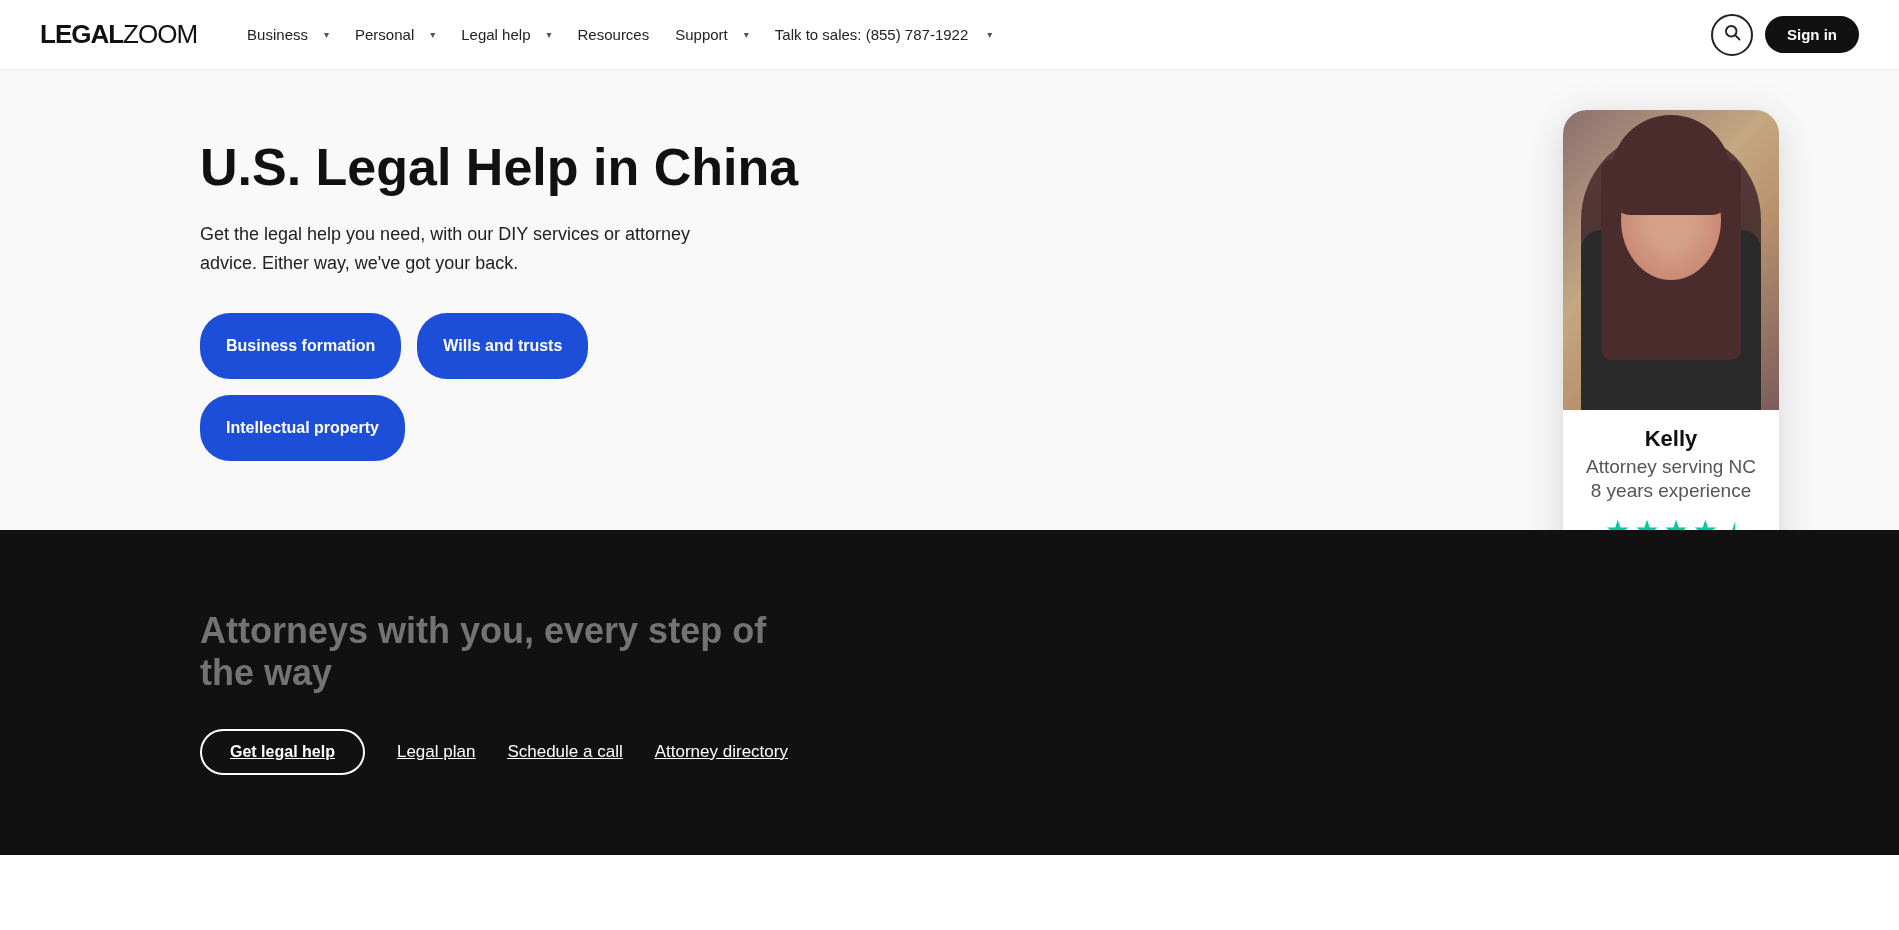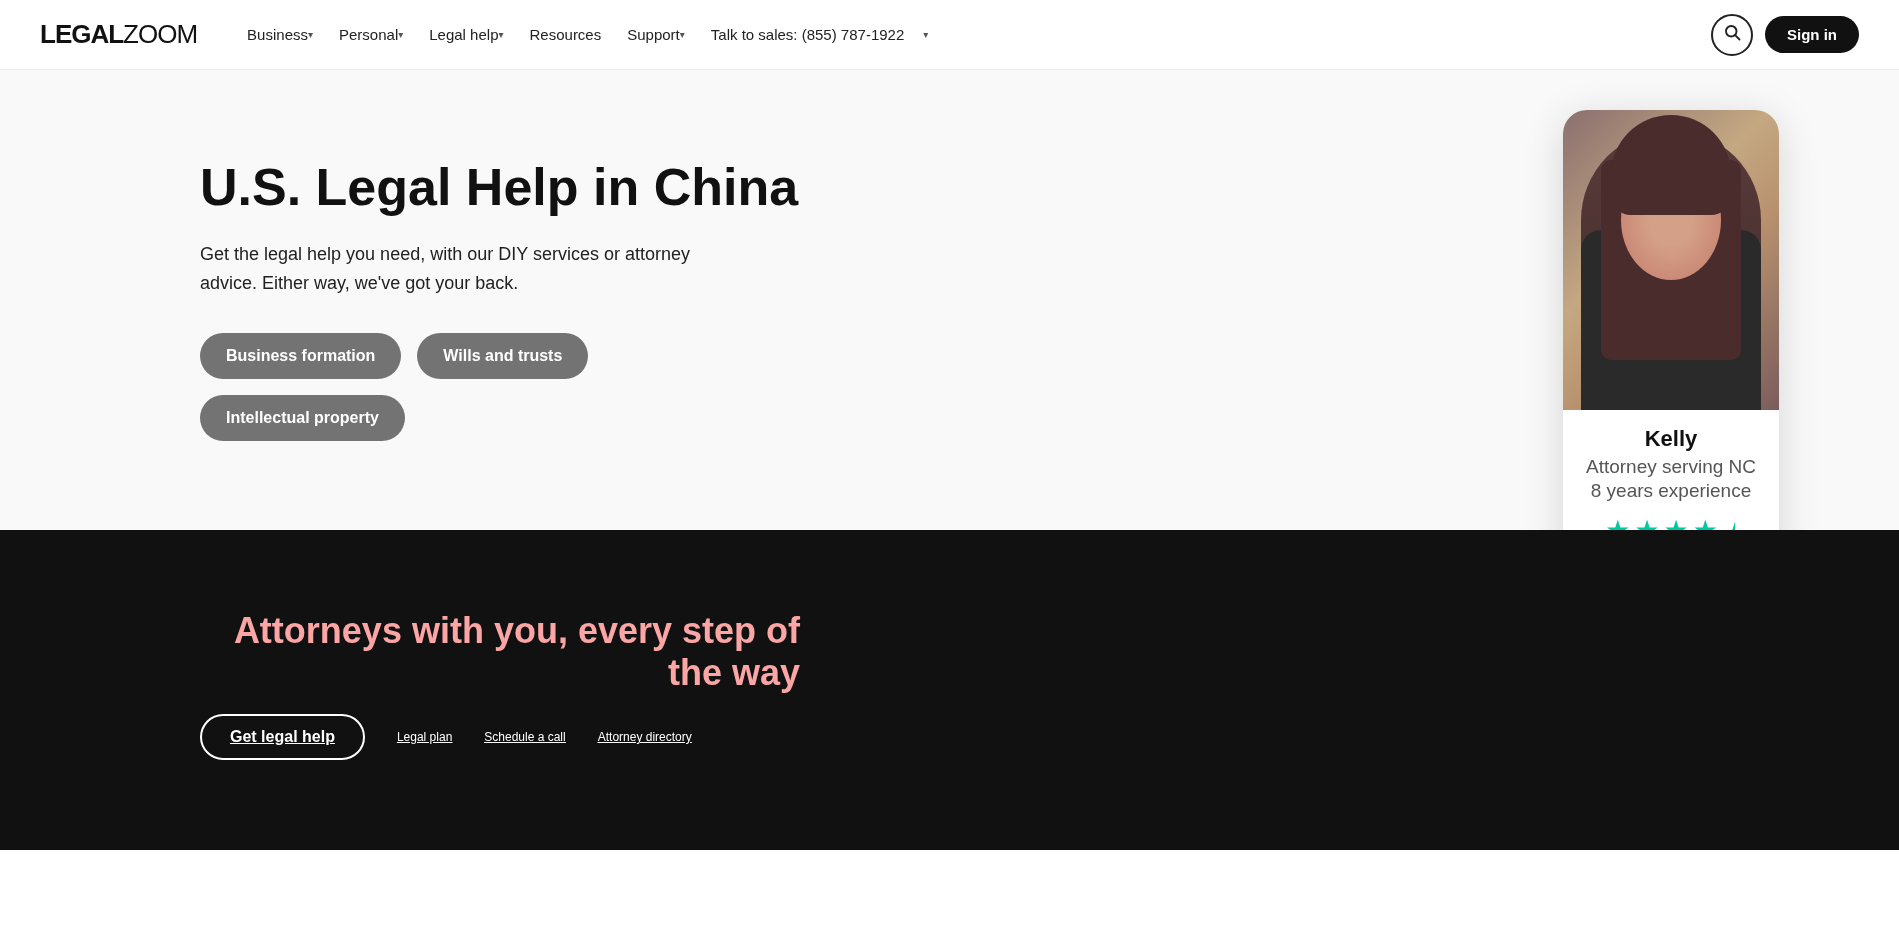--- a/index.html
+++ b/index.html
@@ -28,21 +28,21 @@
     .logo .zoom { font-weight: 400; }
     .nav-links {
       display: flex;
       align-items: center;
       gap: 6px;
       flex: 1;
     }
     .nav-item {
       display: flex;
       align-items: center;
-      gap: 0;
+      gap: 16px;
       padding: 8px 10px;
       font-size: 15px;
       color: #222;
       cursor: pointer;
       border-radius: 6px;
       white-space: nowrap;
     }
     .nav-chevron {
       font-size: 10px;
       color: #555;
@@ -113,25 +113,25 @@
       line-height: 1.6;
       margin-bottom: 36px;
       max-width: 520px;
     }
     .hero-buttons {
       display: flex;
       gap: 16px;
       flex-wrap: wrap;
     }
     .hero-btn {
-      background: #737373;
+      background: #1d4ed8;
       color: #fff;
       border: none;
       border-radius: 30px;
-      padding: 14px 26px;
+      padding: 24px 26px;
       font-size: 16px;
       font-weight: 600;
       cursor: pointer;
     }
 
     
     .attorney-card-wrapper {
       position: absolute;
       right: 120px;
       top: 40px;
@@ -245,24 +245,23 @@
     .bottom-section {
       background: #111;
       color: #fff;
       padding: 80px 200px;
       min-height: 320px;
       position: relative;
     }
     .bottom-title {
       font-size: 36px;
       font-weight: 800;
-      color: #fca5a5;
-      margin-bottom: 20px;
+      color: #737373;
+      margin-bottom: 35px;
       max-width: 600px;
-      text-align: right;
     }
     .bottom-subtitle {
       font-size: 15px;
       color: #ccc;
       line-height: 1.7;
       max-width: 580px;
       margin-bottom: 40px;
     }
     .bottom-actions {
       display: flex;
@@ -276,21 +275,21 @@
       color: #fff;
       border: 2px solid #fff;
       border-radius: 30px;
       padding: 12px 28px;
       font-size: 16px;
       font-weight: 600;
       cursor: pointer;
     }
     .bottom-link {
       color: #fff;
-      font-size: 12px;
+      font-size: 17px;
       text-decoration: underline;
       cursor: pointer;
       background: none;
       border: none;
     }
   </style>
 </head>
 <body>
 
 <nav class="navbar">

